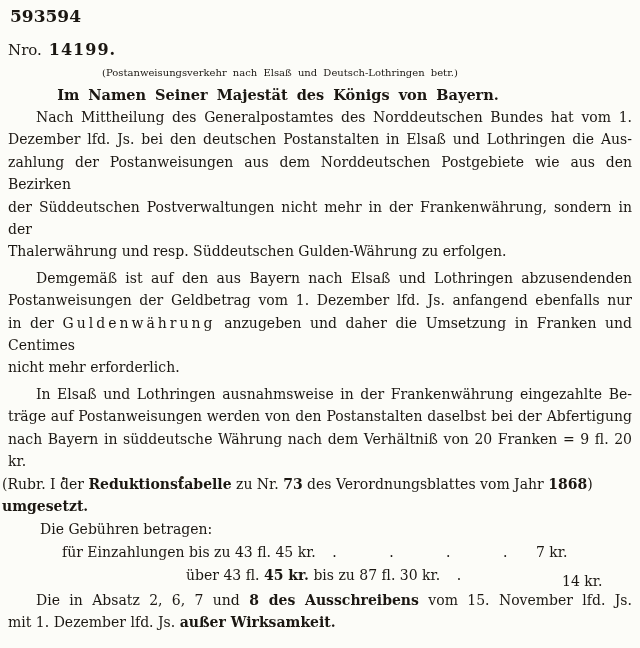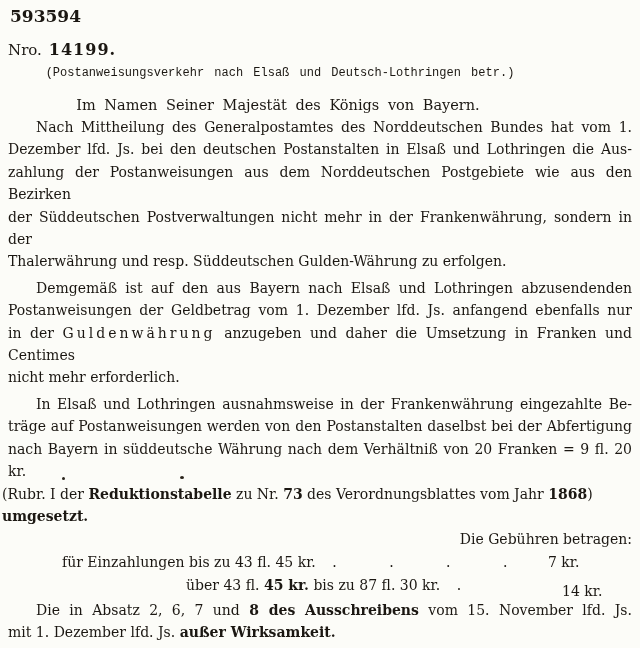--- a/index.html
+++ b/index.html
@@ -10,41 +10,41 @@
     font-size:14px;
   }
   .page{position:relative;width:624px;height:642px;padding:6px 8px 0 8px;}
 
   
   .pagenums{display:flex;justify-content:flex-start;
     font-weight:bold;font-size:17px;line-height:20px;
     padding-left:2px;padding-right:14px;}
   .docno{font-size:15px;line-height:21px;margin-top:13px;}
   .docno .num{font-weight:bold;font-size:16px;margin-left:7px;letter-spacing:1px;}
-  .subject{text-align:center;padding-right:80px;font-size:12px;line-height:20px;margin-top:2px;word-spacing:3px;font-family:Liberation Mono, monospace;}
-  .doctitle{text-align:center;padding-right:84px;font-weight:normal;font-size:14.5px;line-height:22px;margin-top:11px;word-spacing:4px;}
+  .subject{text-align:center;padding-right:80px;font-size:10px;line-height:20px;margin-top:2px;word-spacing:3px;}
+  .doctitle{text-align:center;padding-right:84px;font-weight:bold;font-size:14.5px;line-height:22px;margin-top:1px;word-spacing:4px;}
 
   
   .ln{line-height:22.4px;}
   .jl{text-align:justify;text-align-last:justify;}
   .ind{text-indent:28px;}
   .outdent{margin-left:-6px;}
   .b{font-weight:bold;}
   .sp{letter-spacing:3px;}
   .para{margin-top:4px;}
   #para1{margin-top:0;}
 
   
-  .fee-heading{margin-left:32px;line-height:22.4px;margin-top:1px;text-align:right;}
+  .fee-heading{margin-left:32px;line-height:22.4px;margin-top:1px;}
   .fee{position:relative;line-height:23px;}
   .fee .lbl1{margin-left:54px;}
   .fee .lbl2{margin-left:178px;}
   .fee .dots{margin-left:12px;word-spacing:48px;}
   .fee .dot2{margin-left:12px;}
-  .fee .amt1{position:absolute;left:540px;top:0;}
+  .fee .amt1{position:absolute;left:528px;top:0;}
   .fee .amt2{position:absolute;left:554px;top:6px;}
 
   
   .speck{position:absolute;background:#2a241c;border-radius:50%;}
   .speck1{left:62px;top:477px;width:3px;height:3px;}
   .speck2{left:180px;top:476px;width:4px;height:3px;}
 </style>
 </head>
 <body>
 

